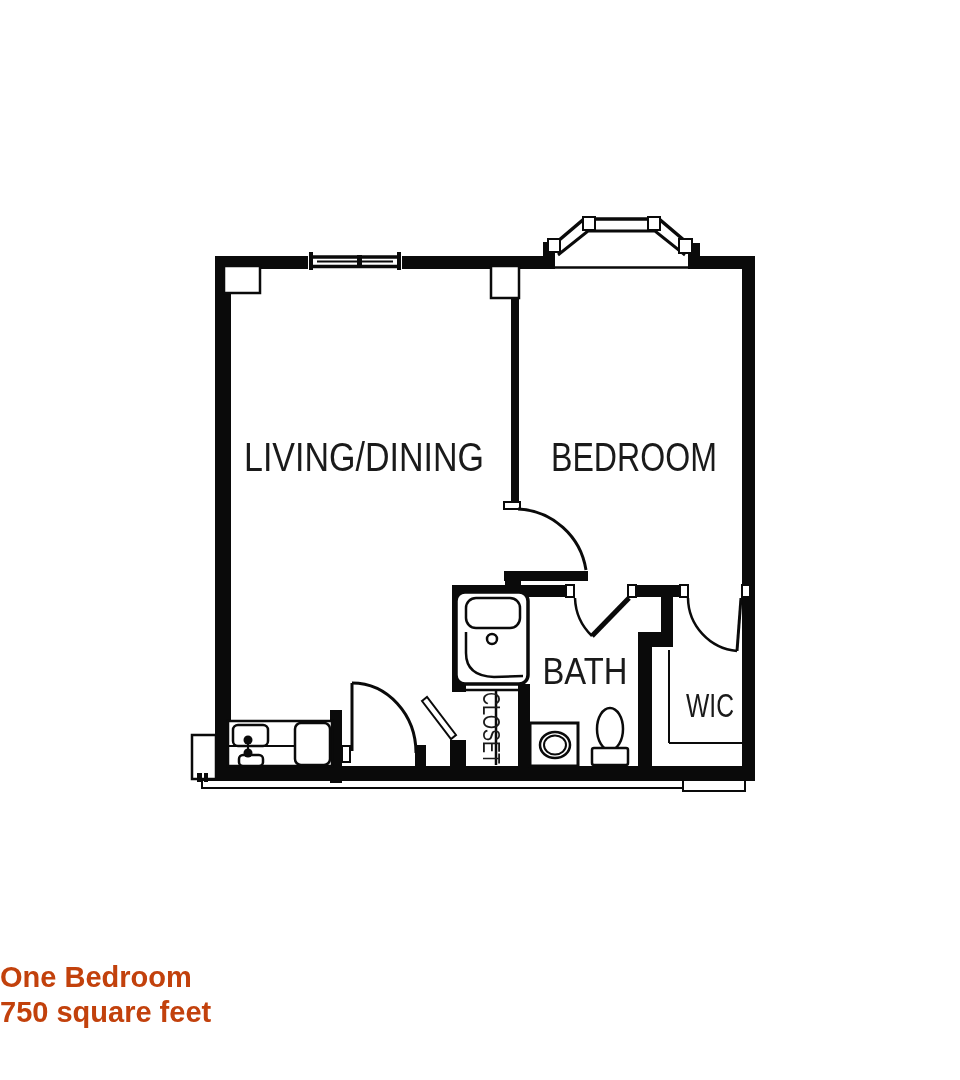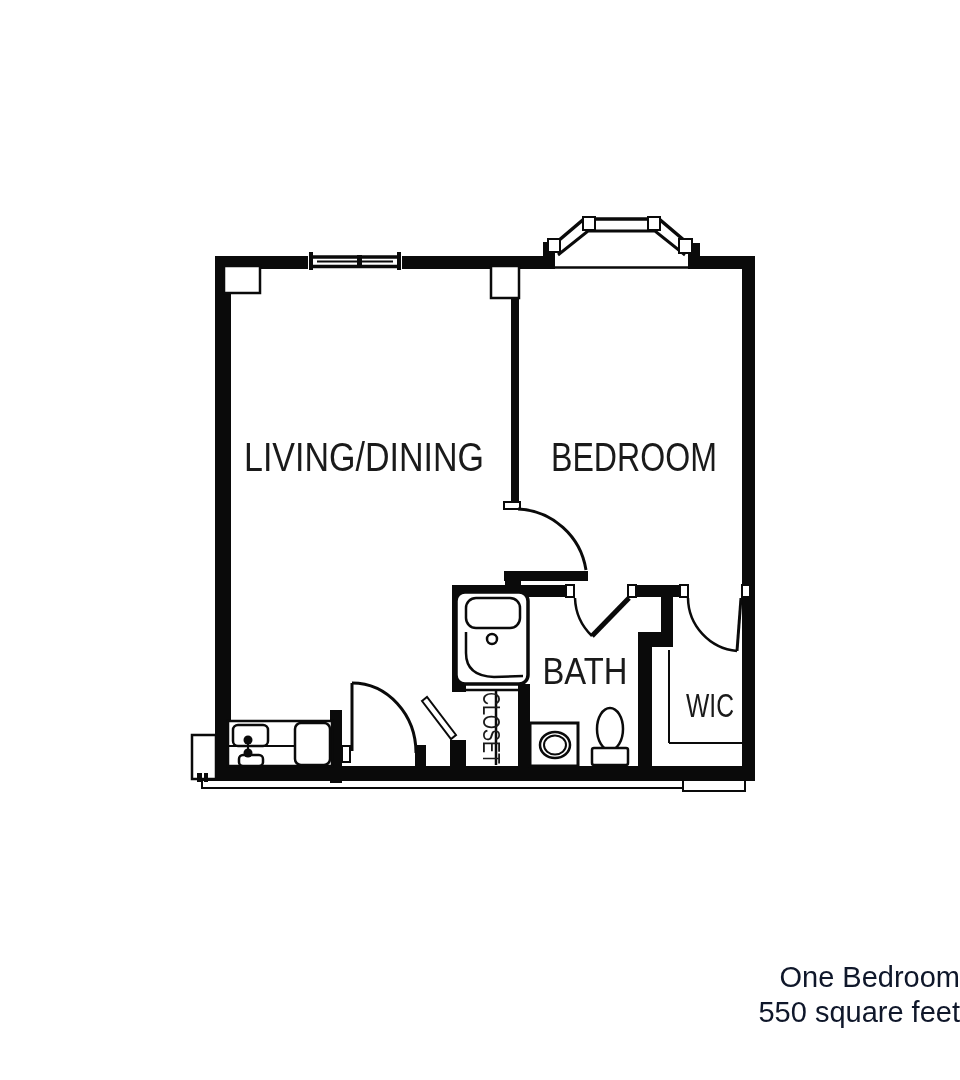--- a/index.html
+++ b/index.html
@@ -13,24 +13,24 @@
   #plan-canvas{position:absolute;left:0;top:0;}
   .room-label{
     fill:#1a1a1a;
     font-family:"Liberation Sans", sans-serif;
     font-weight:400;
   }
   #caption{
     position:absolute;
     left:0; top:960px;
     width:960px;
-    text-align:right;
-    color:#0f172a;
+    text-align:left;
+    color:#c2410c;
     font-size:29px;
-    font-weight:400;
+    font-weight:700;
     line-height:35px;
   }
 </style>
 </head>
 <body>
 
 <svg id="plan-canvas" width="960" height="1080" viewBox="0 0 960 1080">
 
   <g stroke="#0a0a0a" fill="#ffffff">
     <rect x="202" y="780" width="481" height="8" stroke-width="2"></rect>
@@ -140,14 +140,14 @@
     <text class="room-label" x="364" y="471" font-size="40" text-anchor="middle" textLength="240" lengthAdjust="spacingAndGlyphs" fill="#1a1a1a">LIVING/DINING</text>
     <text class="room-label" x="634" y="471" font-size="40" text-anchor="middle" textLength="166" lengthAdjust="spacingAndGlyphs" fill="#1a1a1a">BEDROOM</text>
     <text class="room-label" x="585" y="684" font-size="37" text-anchor="middle" textLength="85" lengthAdjust="spacingAndGlyphs" fill="#1a1a1a">BATH</text>
     <text class="room-label" x="710" y="717" font-size="33" text-anchor="middle" textLength="48" lengthAdjust="spacingAndGlyphs" fill="#1a1a1a">WIC</text>
     <text class="room-label" transform="translate(483,728) rotate(90)" font-size="23" text-anchor="middle" textLength="72" lengthAdjust="spacingAndGlyphs" fill="#1a1a1a">CLOSET</text>
   </g>
 </svg>
 
 <div id="caption">
   <div>One Bedroom</div>
-  <div>550 square feet</div>
+  <div>750 square feet</div>
 </div>
 
 </body></html>

